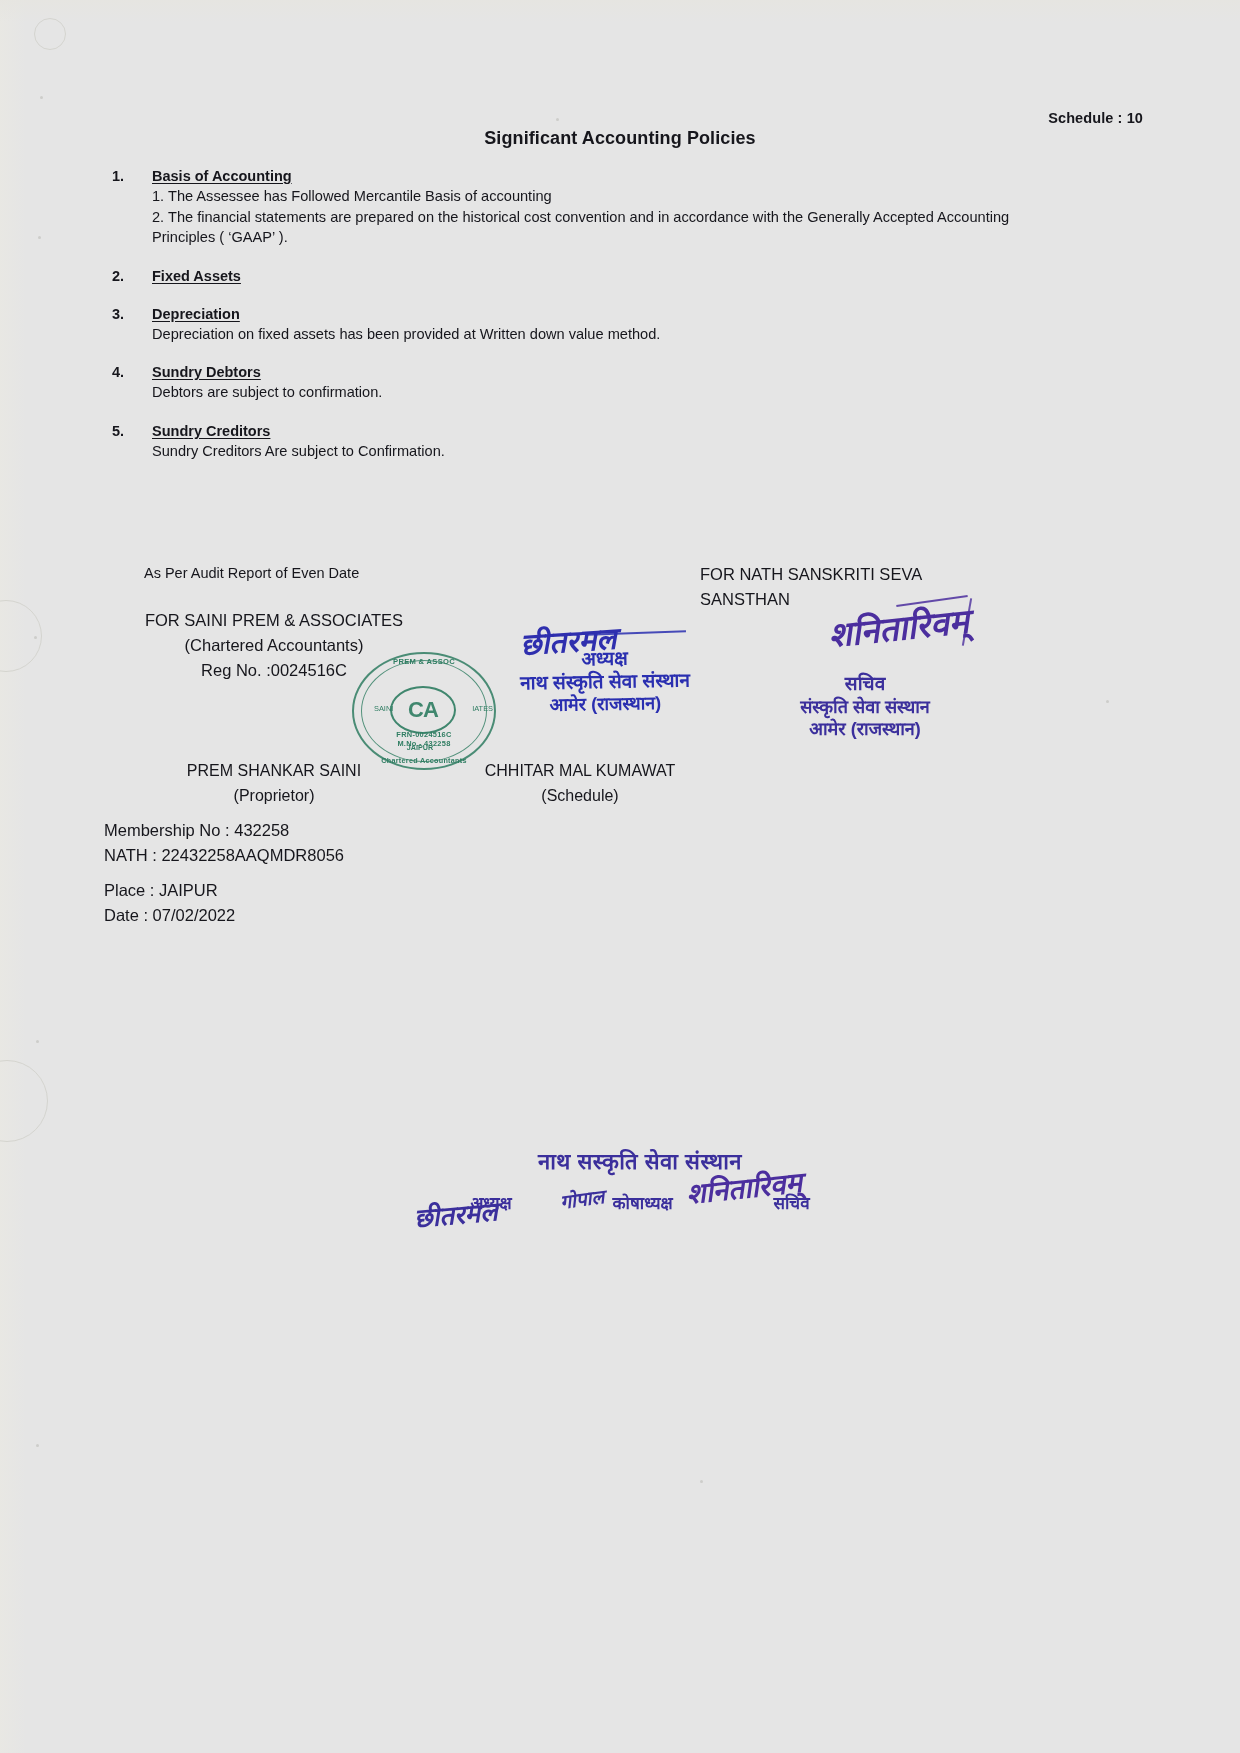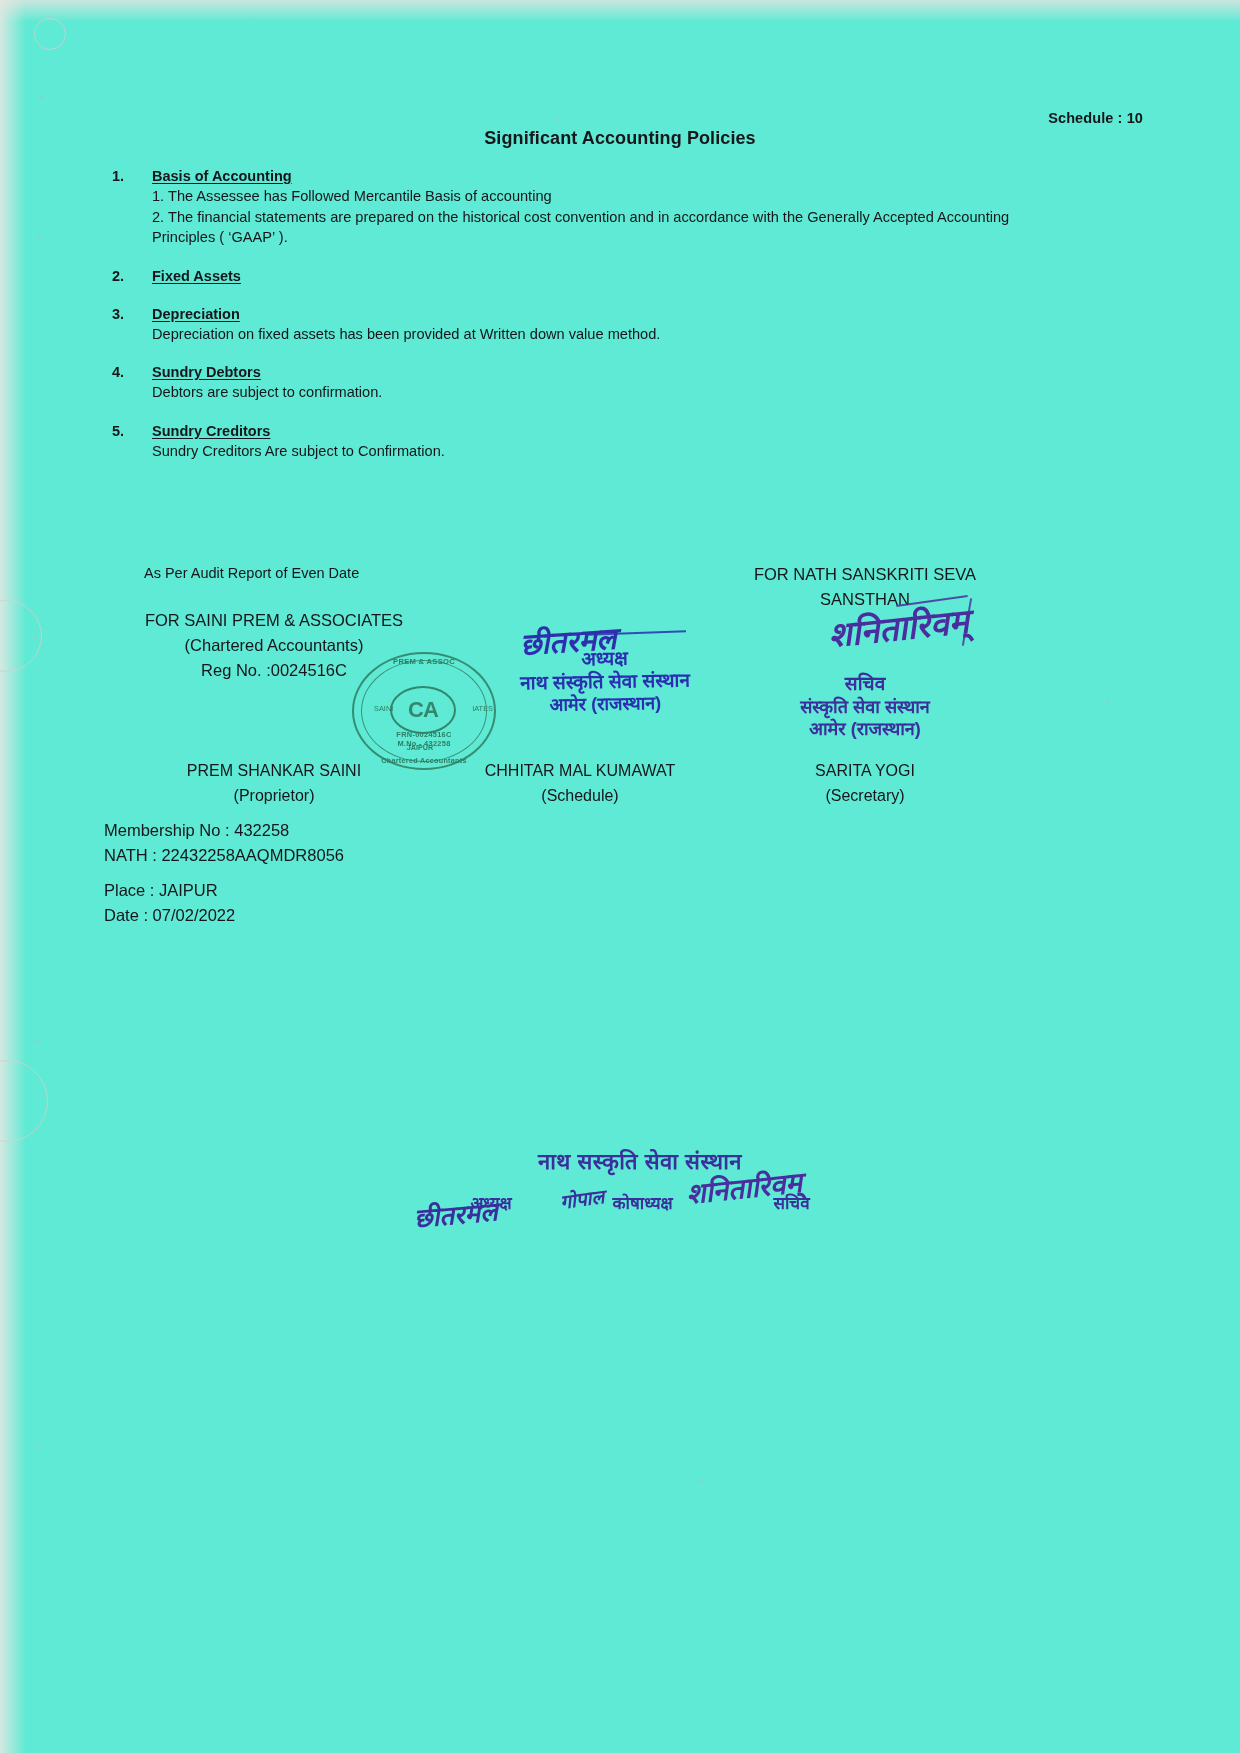--- a/index.html
+++ b/index.html
@@ -11,21 +11,21 @@
     width: 1240px;
     height: 1753px;
     position: relative;
     font-family: "Liberation Sans", sans-serif;
     color: #16161c;
     overflow: hidden;
   }
   .page {
     position: absolute;
     inset: 0;
-    background: #5eead4;
+    background: #e5e5e5;
   }
   
   .speck {
     position: absolute;
     background: #b9b9b4;
     border-radius: 50%;
     opacity: .55;
   }
   .edge-shade {
     position: absolute;
@@ -134,21 +134,21 @@
     width: 300px;
     text-align: center;
     font-size: 16px;
     line-height: 25px;
   }
   .org-block {
     position: absolute;
     left: 700px;
     top: 562px;
     width: 330px;
-    text-align: center;
+    text-align: left;
     font-size: 16.5px;
     line-height: 25px;
   }
   .right-block {
     position: absolute;
     left: 700px;
     top: 758px;
     width: 330px;
     text-align: center;
     font-size: 16px;
@@ -404,24 +404,20 @@
   <div class="mid-block">
     <div>CHHITAR MAL KUMAWAT</div>
     <div>(Schedule)</div>
   </div>
 
   <div class="org-block">
     <div>FOR NATH SANSKRITI SEVA</div>
     <div>SANSTHAN</div>
   </div>
 
-  <div class="right-block">
-    <div>SARITA YOGI</div>
-    <div>(Secretary)</div>
-  </div>
 
   <div class="ca-seal">
     <div class="ring"></div>
     <div class="ring2"></div>
     <div class="t-top">PREM &amp; ASSOC</div>
     <div class="seal-side-left">SAINI</div>
     <div class="seal-side-right">IATES</div>
     <div class="ca-mono">CA</div>
     <div class="t-mid1">FRN-0024516C</div>
     <div class="t-mid2">M.No.- 432258</div>

